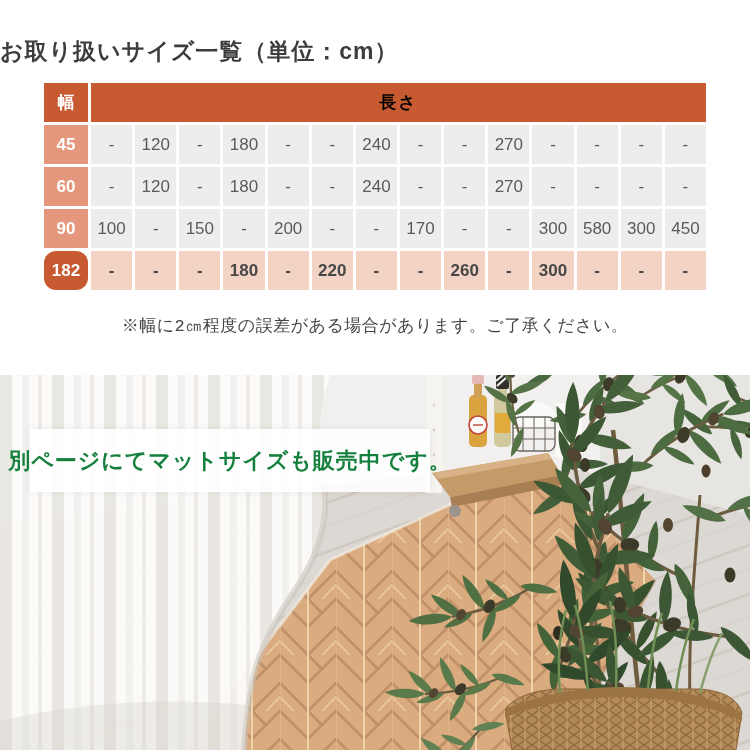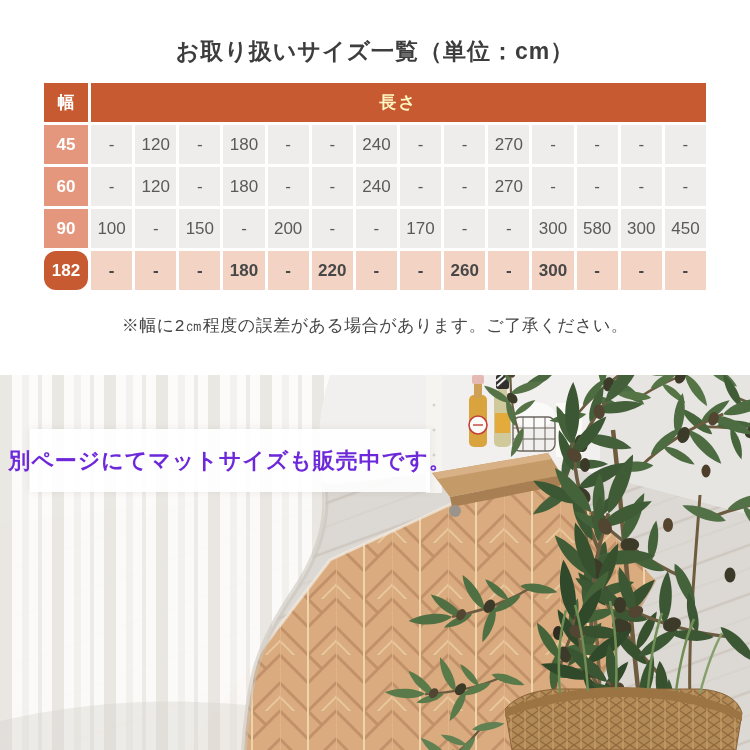--- a/index.html
+++ b/index.html
@@ -3,53 +3,53 @@
 <meta charset="utf-8">
 <style>
   html,body{margin:0;padding:0;}
   body{
     width:750px;height:750px;overflow:hidden;background:#ffffff;
     font-family:"Liberation Sans","DejaVu Sans",sans-serif;
     color:#3d3d3d;
   }
   .top{height:375px;box-sizing:border-box;}
   .page-title{
-    padding-top:38px;text-align:center;font-size:23px;font-weight:700;
+    padding-top:38px;font-size:23px;font-weight:700;
     letter-spacing:1px;color:#3d3d3d;line-height:26px;
   }
   .size-table{
     margin:16px auto 0;border-collapse:separate;border-spacing:3px;
     width:668px;table-layout:fixed;
   }
   .size-table th,.size-table td{
     height:39px;text-align:center;vertical-align:middle;
     font-size:17px;padding:0;overflow:hidden;
   }
   .size-table th.corner{background:var(--header-orange,#c75a31);color:#fff;font-weight:600;}
-  .size-table th.length{background:var(--header-orange,#c75a31);color:#fef9c3;font-weight:600;letter-spacing:2px;}
+  .size-table th.length{background:var(--header-orange,#c75a31);color:#000000;font-weight:600;letter-spacing:2px;}
   .size-table tbody th{background:var(--row-salmon,#e5977d);color:#fff;font-weight:600;}
   .size-table tbody td{background:var(--cell-gray,#efedec);color:#5a5a5a;}
   .size-table tbody tr.hl th{background:var(--header-orange,#c75a31);border-radius:12px;}
   .size-table tbody tr.hl td{background:var(--highlight-pink,#f2d3c4);color:#474747;font-weight:700;}
   .note{
     margin-top:22px;text-align:center;font-size:17px;color:#454545;
     letter-spacing:0.5px;line-height:24px;font-family:Liberation Mono, monospace;
   }
   .photo{
     position:relative;width:750px;height:375px;overflow:hidden;background:#eceae7;
   }
   .photo svg{position:absolute;left:0;top:0;display:block;}
   .caption-box{
     position:absolute;left:30px;top:54px;width:400px;height:63px;
     background:rgba(255,255,255,0.9);
     display:flex;align-items:center;justify-content:center;
     box-shadow:0 0 8px rgba(60,50,40,0.08);
   }
   .caption-box span{
-    font-size:22px;font-weight:600;color:#6d28d9;letter-spacing:1px;white-space:nowrap;
+    font-size:22px;font-weight:600;color:#15803d;letter-spacing:1px;white-space:nowrap;
   }
 </style>
 </head>
 <body>
 
 <div class="top">
   <div class="page-title">お取り扱いサイズ一覧（単位：cm）</div>
 
   <table class="size-table">
     <colgroup>

